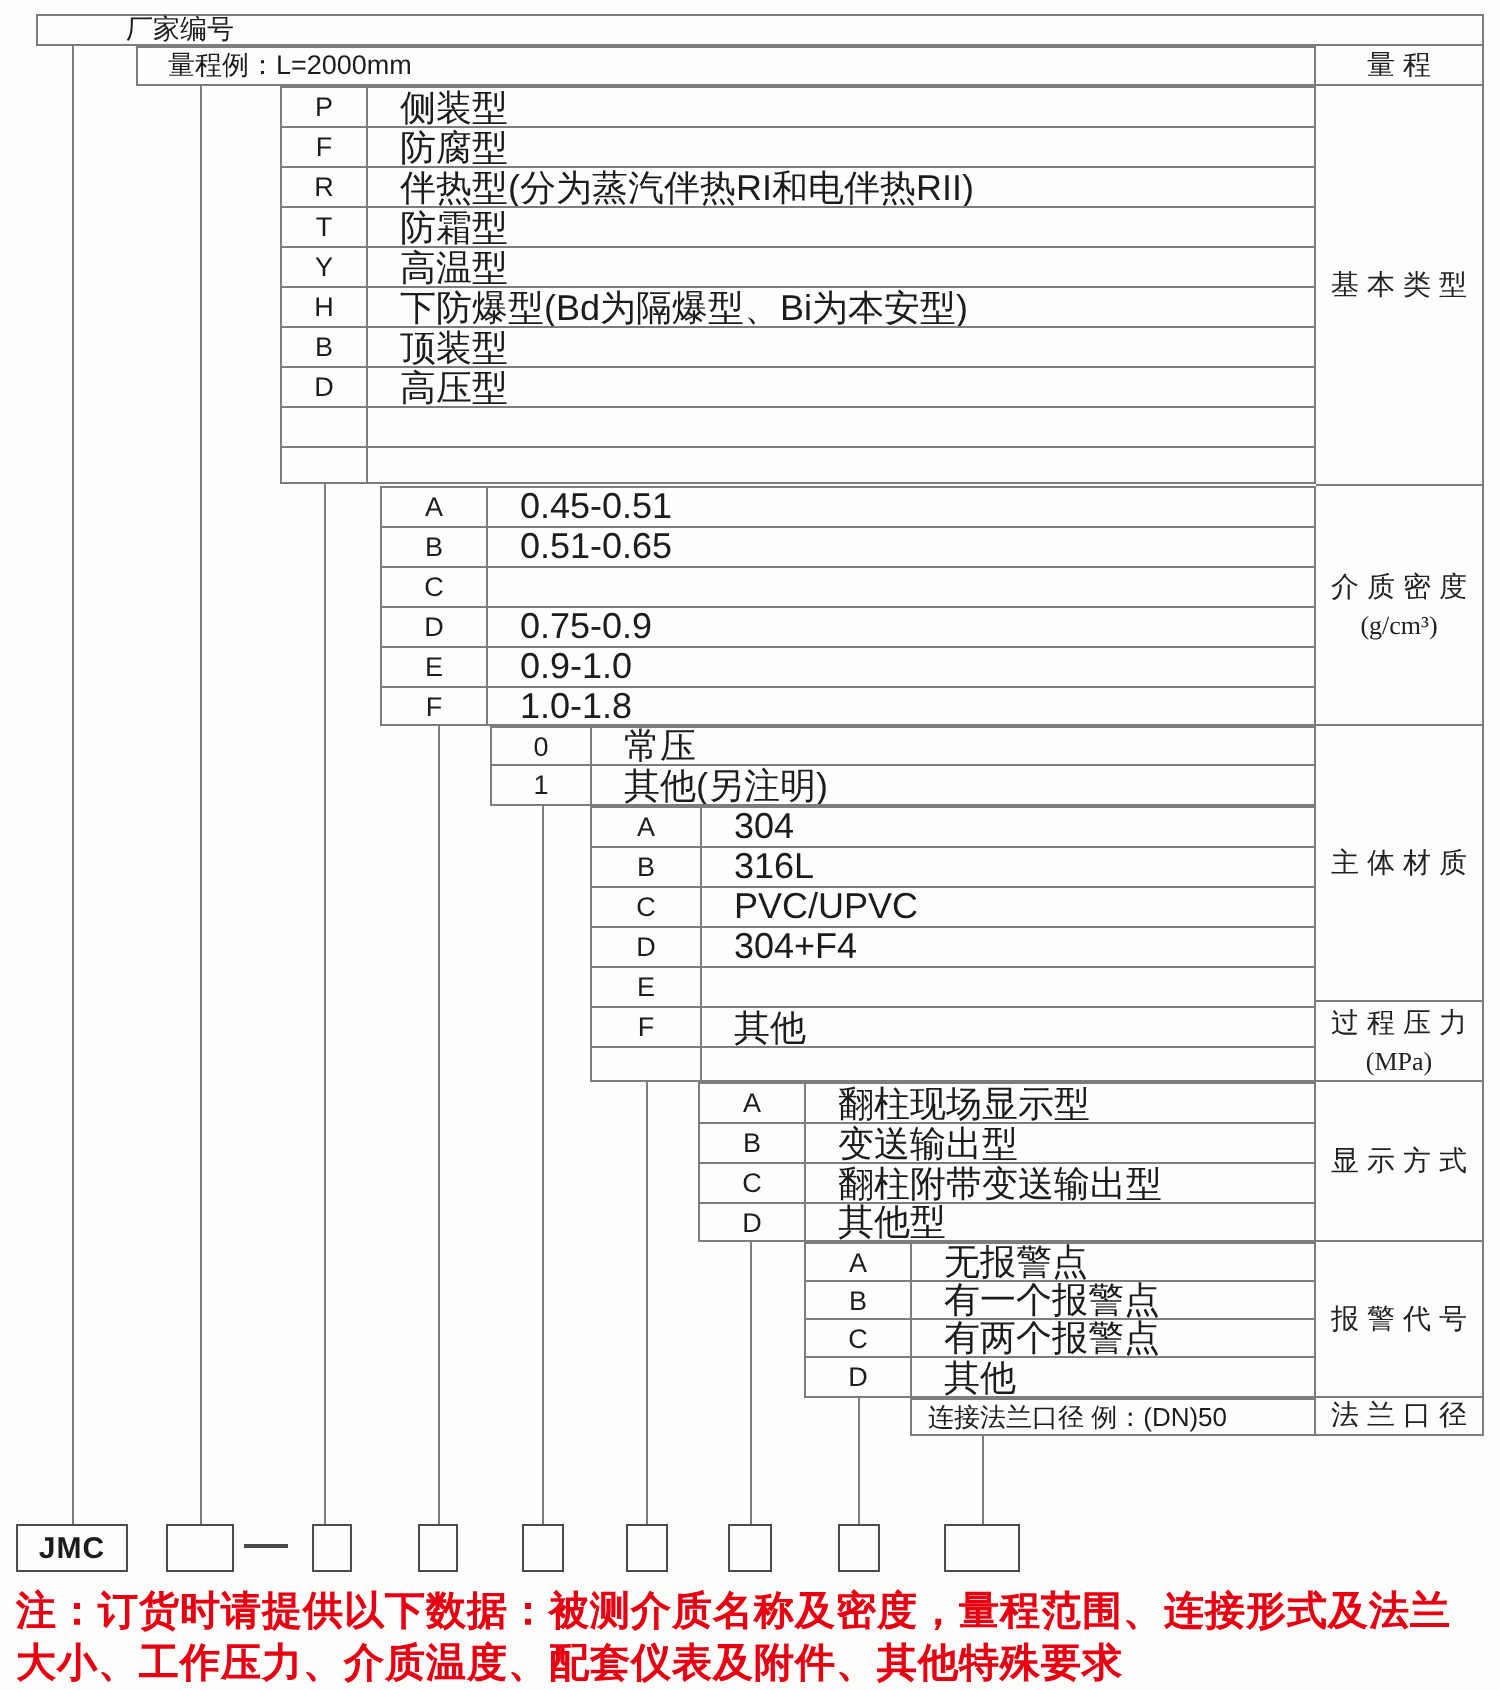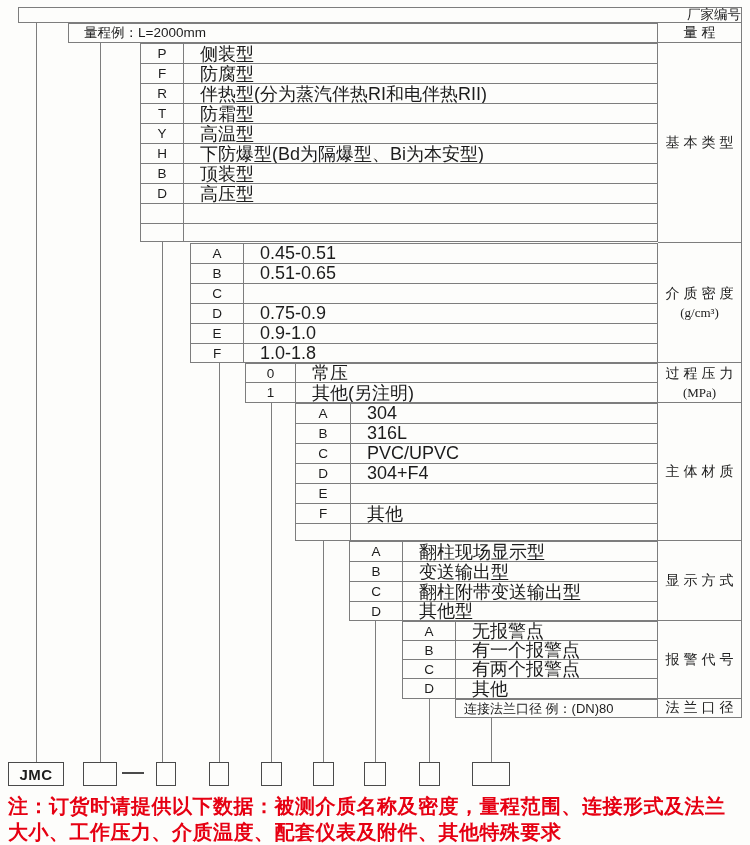--- a/index.html
+++ b/index.html
@@ -52,46 +52,46 @@
     position:absolute; left:8px; top:793px; width:740px;
     color:#e60012; font-weight:bold; font-size:20px; line-height:26px;
     letter-spacing:0.5px; white-space:nowrap;
   }
 </style>
 </head>
 <body>
 
 <div class="canvas">
 
-  <div class="abs frame toprow" style="left:18px;top:7px;width:724px;height:16px;padding-left:44px;justify-content:flex-end;">
+  <div class="abs frame toprow" style="left:18px;top:7px;width:724px;height:16px;padding-left:44px;">
     <span>厂家编号</span>
   </div>
 
   <div class="abs frame toprow" style="left:68px;top:23px;width:590px;height:20px;padding-left:15px;">
     <span>量程例：L=2000mm</span>
   </div>
 
   <div class="abs side" style="left:658px;top:23px;width:84px;height:695px;">
     <div class="side-sec" style="height:20px;">
       <span>量程</span>
     </div>
     <div class="side-sec" style="height:200px;">
       <span>基本类型</span>
     </div>
     <div class="side-sec" style="height:120px;">
       <span>介质密度</span>
       <span class="side-unit">(g/cm³)</span>
     </div>
+    <div class="side-sec" style="height:138px;">
+      <span>主体材质</span>
+    </div>
     <div class="side-sec" style="height:40px;">
       <span>过程压力</span>
       <span class="side-unit">(MPa)</span>
     </div>
-    <div class="side-sec" style="height:138px;">
-      <span>主体材质</span>
-    </div>
     <div class="side-sec" style="height:80px;">
       <span>显示方式</span>
     </div>
     <div class="side-sec" style="height:78px;">
       <span>报警代号</span>
     </div>
     <div class="side-sec" style="height:17px;">
       <span>法兰口径</span>
     </div>
   </div>
@@ -238,21 +238,21 @@
       <div class="code-cell" style="width:53px;">C</div>
       <div class="desc-cell">有两个报警点</div>
     </div>
     <div class="opt-row" style="height:19px;">
       <div class="code-cell" style="width:53px;">D</div>
       <div class="desc-cell">其他</div>
     </div>
   </div>
 
   <div class="abs frame toprow" style="left:455px;top:699px;width:203px;height:19px;padding-left:8px;font-size:13px;">
-    <span>连接法兰口径 例：(DN)80</span>
+    <span>连接法兰口径 例：(DN)50</span>
   </div>
 
   <div class="vline" style="left:36px;top:23px;height:739px;"></div>
   <div class="vline" style="left:100px;top:43px;height:719px;"></div>
   <div class="vline" style="left:162px;top:242px;height:520px;"></div>
   <div class="vline" style="left:219px;top:363px;height:399px;"></div>
   <div class="vline" style="left:271px;top:403px;height:359px;"></div>
   <div class="vline" style="left:323px;top:541px;height:221px;"></div>
   <div class="vline" style="left:375px;top:621px;height:141px;"></div>
   <div class="vline" style="left:429px;top:699px;height:63px;"></div>

